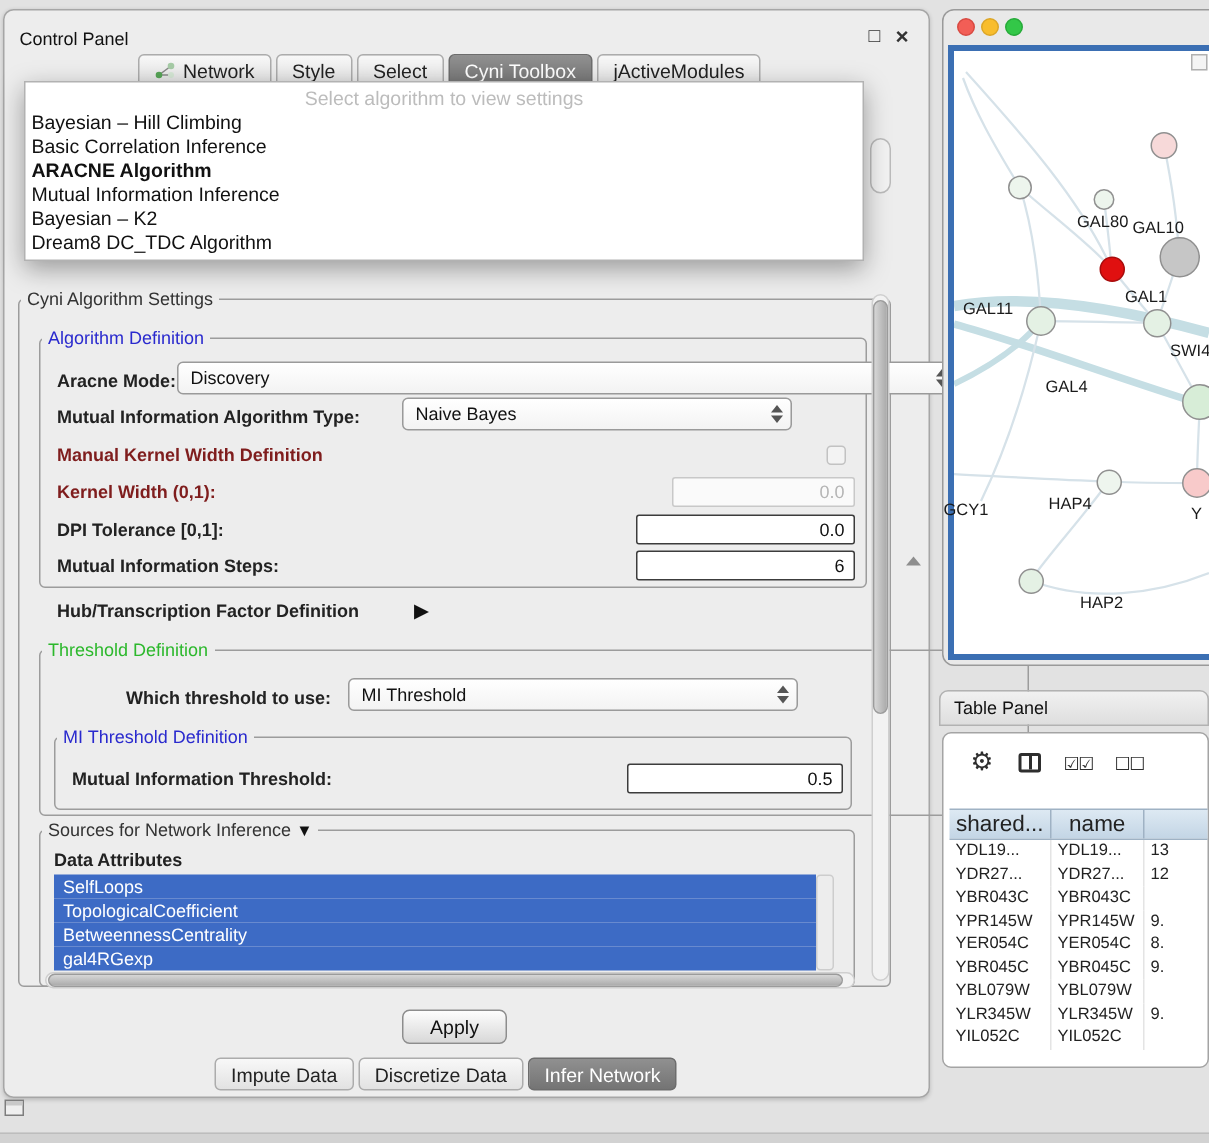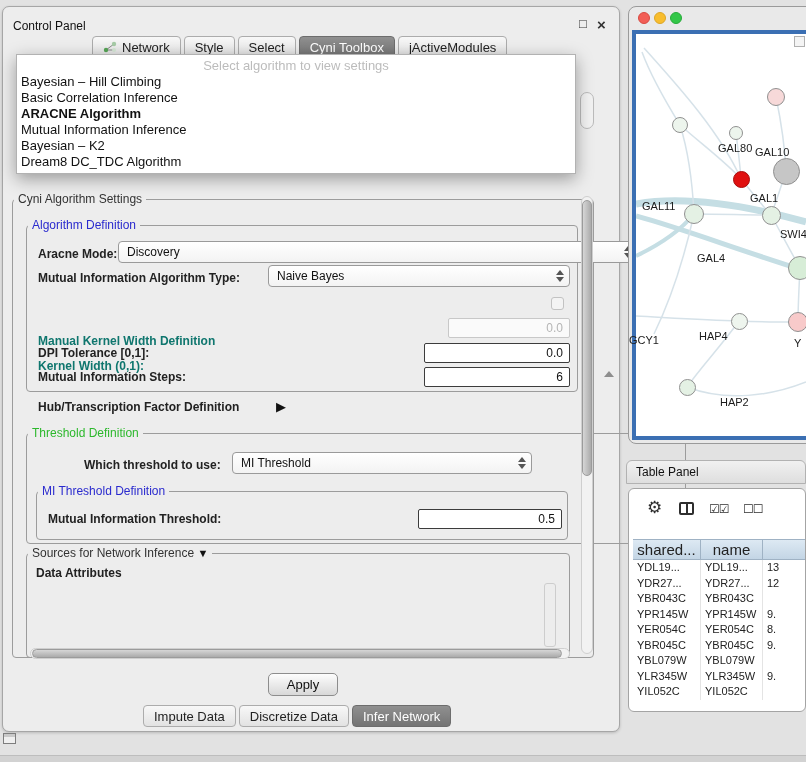--- a/index.html
+++ b/index.html
@@ -33,21 +33,21 @@
   .popup .it.bold { font-weight:bold; }
   .frag { position:absolute; left:580px; top:92px; width:14px; height:37px;
     background:#f2f2f2; border:1px solid #bbb; border-radius:7px; }
 
   
   fieldset.box { position:absolute; border:1px solid #9c9c9c; border-radius:4px; background:transparent; }
   fieldset.box legend { margin-left:1px; padding:0 4px; font-size:12px; white-space:nowrap; }
   .leg-gray { color:#333; } .leg-blue { color:#2a2ace; } .leg-green { color:#2cb82c; }
 
   .lbl { position:absolute; font-size:12px; font-weight:bold; color:#222; white-space:nowrap; }
-  .lbl.dis { color:#0f766e;margin-top:38px; }
+  .lbl.dis { color:#7f1d1d; }
 
   .combo { position:absolute; height:22px; background:linear-gradient(#ffffff,#f3f3f3);
     border:1px solid #9a9a9a; border-radius:4px; display:flex; align-items:center;
     justify-content:space-between; font-size:12px; }
   .combo .val { padding-left:8px; color:#111; }
   .combo .arrows { width:16px; display:flex; flex-direction:column; align-items:center; gap:2px; padding-right:2px; }
   .tri-up { width:0;height:0;border-left:4px solid transparent;border-right:4px solid transparent;border-bottom:5px solid #555; }
   .tri-dn { width:0;height:0;border-left:4px solid transparent;border-right:4px solid transparent;border-top:5px solid #555; }
 
   .tfield { position:absolute; height:20px; background:#fff; border:1px solid #3c3c3c;
@@ -182,21 +182,21 @@
   <span class="lbl" style="left:38px; top:247px;">Aracne Mode:</span>
   <div class="combo" style="left:102px; top:241px; width:520px;margin-left:16px;">
     <span class="val">Discovery</span>
     <span class="arrows">
         <span class="tri-up"></span>
         <span class="tri-dn"></span>
       </span>
   </div>
 
   <span class="lbl" style="left:38px; top:271px;">Mutual Information Algorithm Type:</span>
-  <div class="combo" style="left:268px; top:265px; width:302px;align-items:center;">
+  <div class="combo" style="left:268px; top:265px; width:260px;align-items:center;">
     <span class="val">Naive Bayes</span>
     <span class="arrows">
         <span class="tri-up"></span>
         <span class="tri-dn"></span>
       </span>
   </div>
 
   <span class="lbl dis" style="left:38px; top:296px;">Manual Kernel Width Definition</span>
   <div class="checkbox" style="left:551px; top:297px;"></div>
 
@@ -234,20 +234,26 @@
 
   <fieldset class="box" style="left:26px; top:546px; width:544px; height:112px;">
     <legend class="leg-gray">
       <span>Sources for Network Inference</span>
       <span class="arrow-glyph">▼</span>
     </legend>
   </fieldset>
 
   <span class="lbl" style="left:36px; top:566px;">Data Attributes</span>
 
+  <div class="dlist" style="left:36px; top:583px;">
+    <div class="li">SelfLoops</div>
+    <div class="li">TopologicalCoefficient</div>
+    <div class="li">BetweennessCentrality</div>
+    <div class="li">gal4RGexp</div>
+  </div>
   <div class="list-track" style="left:544px; top:583px; width:12px; height:64px;"></div>
 
   <div class="vtrack" style="left:581px; top:196px; width:12px; height:458px;"></div>
   <div class="vthumb" style="left:582px; top:200px; width:10px; height:276px;"></div>
   <div class="htrack" style="left:30px; top:648px; width:540px; height:11px;"></div>
   <div class="hthumb" style="left:32px; top:649px; width:530px; height:9px;"></div>
 
   <div class="apply-btn">Apply</div>
 
   <div class="tabrow" style="left:143px; top:705px;">

